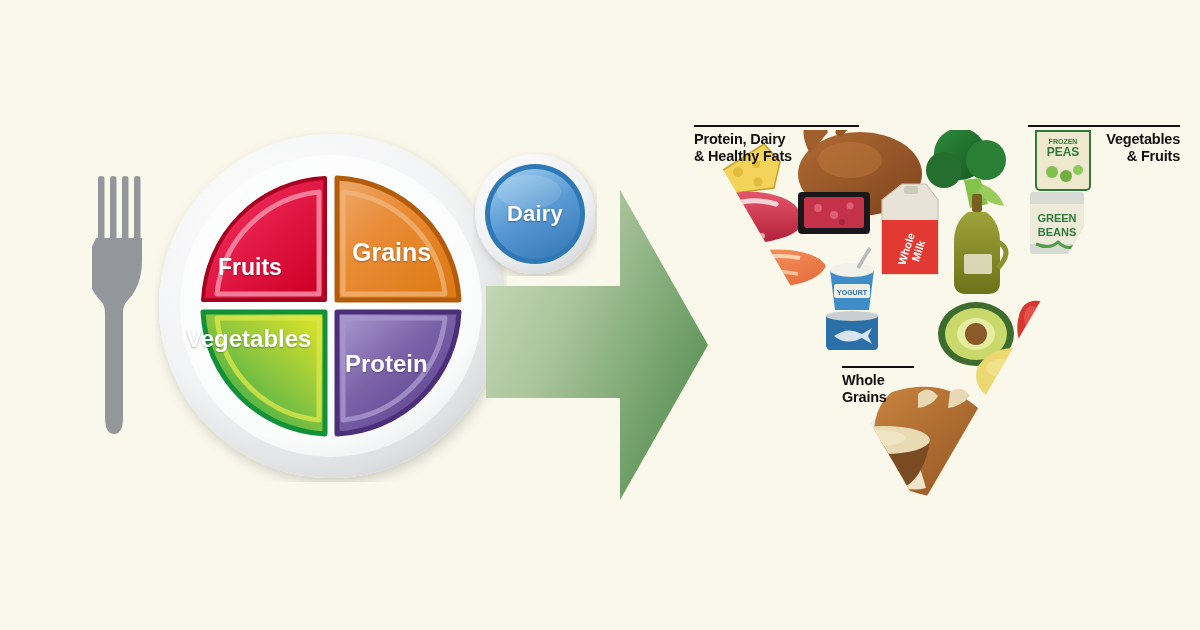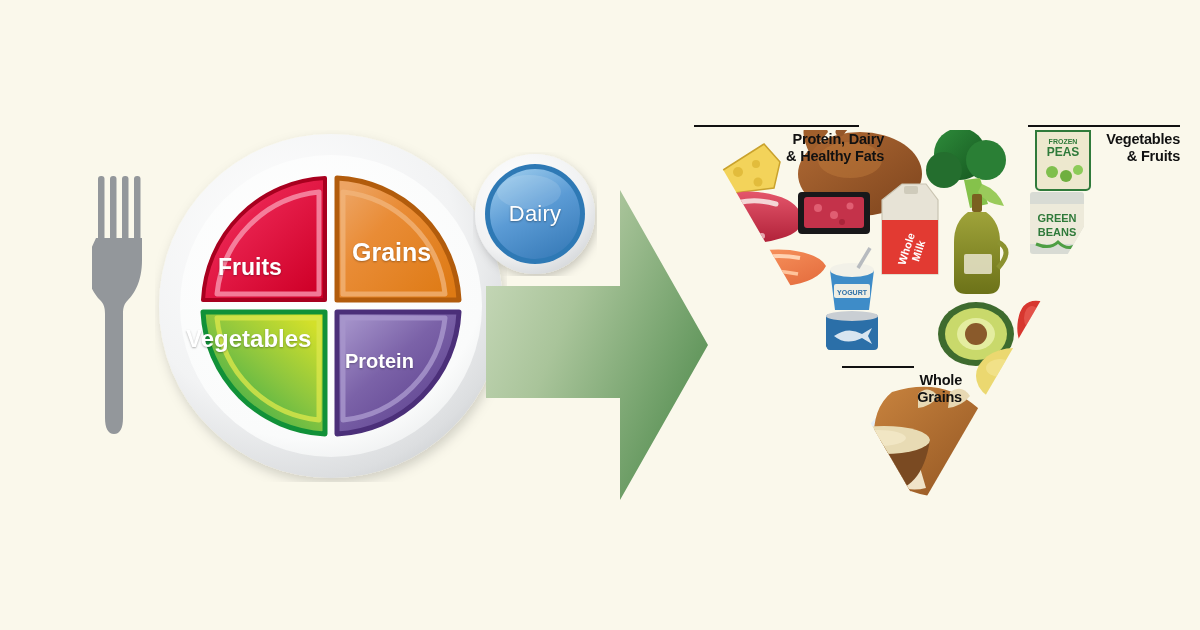--- a/index.html
+++ b/index.html
@@ -20,47 +20,47 @@
   .fork-wrap { position: absolute; left: 92px; top: 172px; width: 58px; height: 266px; }
 
   
   .plate-wrap { position: absolute; left: 155px; top: 130px; width: 352px; height: 352px; }
 
   
   .dairy-wrap { position: absolute; left: 473px; top: 152px; width: 124px; height: 124px; }
   .dairy-label {
     position: absolute; left: 0; top: 0; width: 124px; height: 124px;
     display: flex; align-items: center; justify-content: center;
-    color: #FFFFFF; font-size: 22px; font-weight: 400;
+    color: #FFFFFF; font-size: 22px; font-weight: 700;
     letter-spacing: .2px;
     text-shadow: 0 1px 2px rgba(0,0,0,.35);
     pointer-events: none;
   }
 
   
   .q-label {
     position: absolute;
     color: #FFFFFF;
     font-weight: 600;
     text-shadow: 0 1px 2px rgba(0,0,0,.30);
     white-space: nowrap;
     pointer-events: none;
   }
   .q-fruits     { left: 218px; top: 222px; font-size: 23px; margin-top: 32px; }
   .q-grains     { left: 352px; top: 238px; font-size: 25px; }
   .q-vegetables { left: 186px; top: 325px; font-size: 24px; }
-  .q-protein    { left: 345px; top: 350px; font-size: 20px; }
+  .q-protein    { left: 345px; top: 350px; font-size: 24px; }
 
   
   .arrow-wrap { position: absolute; left: 484px; top: 190px; width: 226px; height: 310px; }
 
   
   .pyramid-wrap { position: absolute; left: 680px; top: 108px; width: 500px; height: 420px; }
 
-  .ann { position: absolute; text-align: right; }
+  .ann { position: absolute; }
   .ann .rule { background: #111111; height: 2px; }
   .ann .txt {
     font-size: 14.5px; font-weight: 700; color: #111111;
     line-height: 1.18; letter-spacing: -0.2px;
     margin-top: 4px; white-space: pre-line;
   }
   .ann-left  { left: 14px;  top: 17px; width: 190px; }
   .ann-left .rule { width: 165px; }
   .ann-right { left: 340px; top: 17px; width: 160px; text-align: right; }
   .ann-right .rule { width: 152px; margin-left: 8px; }

